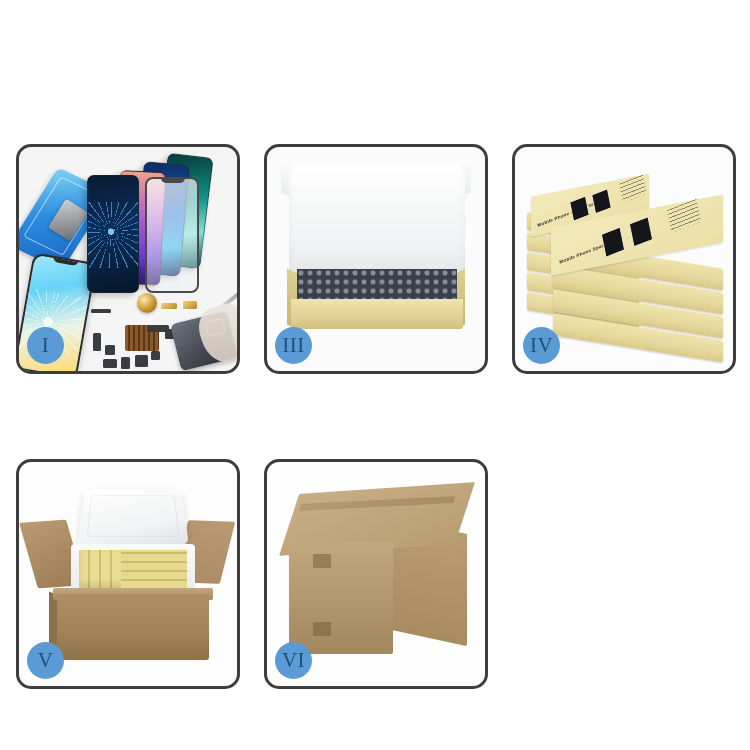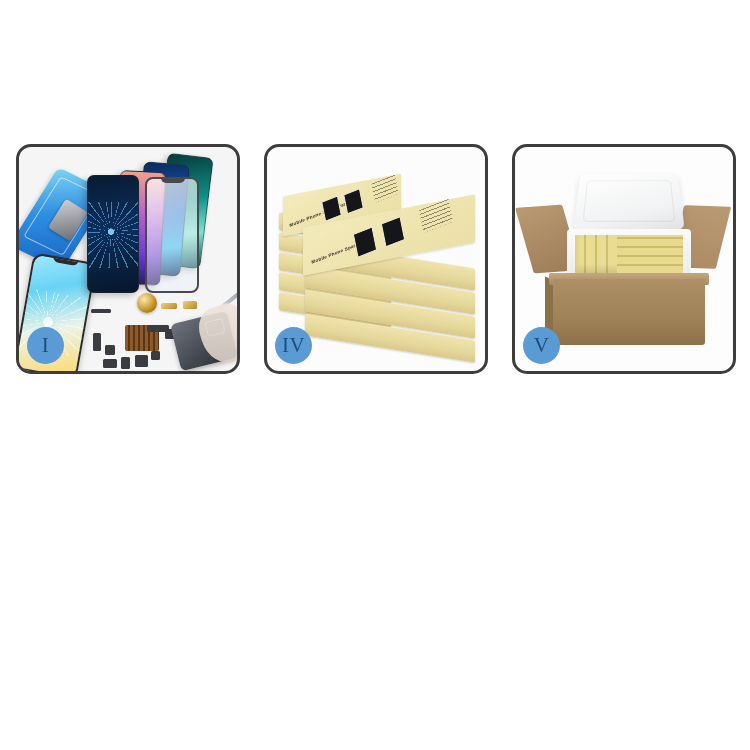--- a/index.html
+++ b/index.html
@@ -399,20 +399,33 @@
           <div class="backhousing"></div>
           <div class="tweezer"></div>
           <div class="hand"></div>
         </div>
       </div>
       <div class="badge">I</div>
 
     </div>
 
 
+    <div class="panel p3">
+      <div class="stage">
+        <div class="lid-flapL"></div>
+        <div class="lid-flapR"></div>
+        <div class="lid-back"></div>
+        <div class="tray-sideL"></div>
+        <div class="tray-sideR"></div>
+        <div class="tray-inner"></div>
+        <div class="tray-front"></div>
+      </div>
+      <div class="badge">III</div>
+
+    </div>
 
     <div class="panel p4">
       <div class="stage">
         <div class="stack">
 
           <div class="kb" style="left:4px;  top:58px;  width:112px; height:18px; transform:skewY(9deg);"></div>
           <div class="kb" style="left:4px;  top:78px;  width:112px; height:18px; transform:skewY(9deg);"></div>
           <div class="kb" style="left:4px;  top:98px;  width:112px; height:18px; transform:skewY(9deg);"></div>
           <div class="kb" style="left:4px;  top:118px; width:112px; height:18px; transform:skewY(9deg);"></div>
           <div class="kb" style="left:4px;  top:138px; width:112px; height:18px; transform:skewY(9deg);"></div>
@@ -449,15 +462,27 @@
         <div class="foamtray"></div>
         <div class="yellowboxes"></div>
         <div class="carton-sideL"></div>
         <div class="carton-lip"></div>
         <div class="carton-front"></div>
       </div>
       <div class="badge">V</div>
 
     </div>
 
+    <div class="panel p6">
+      <div class="stage">
+        <div class="box-side"></div>
+        <div class="box-top"></div>
+        <div class="box-top-seam"></div>
+        <div class="box-face"></div>
+        <div class="tape tape1"></div>
+        <div class="tape tape2"></div>
+      </div>
+      <div class="badge">VI</div>
+
+    </div>
 
   </div>
 </div>
 
 </body></html>

